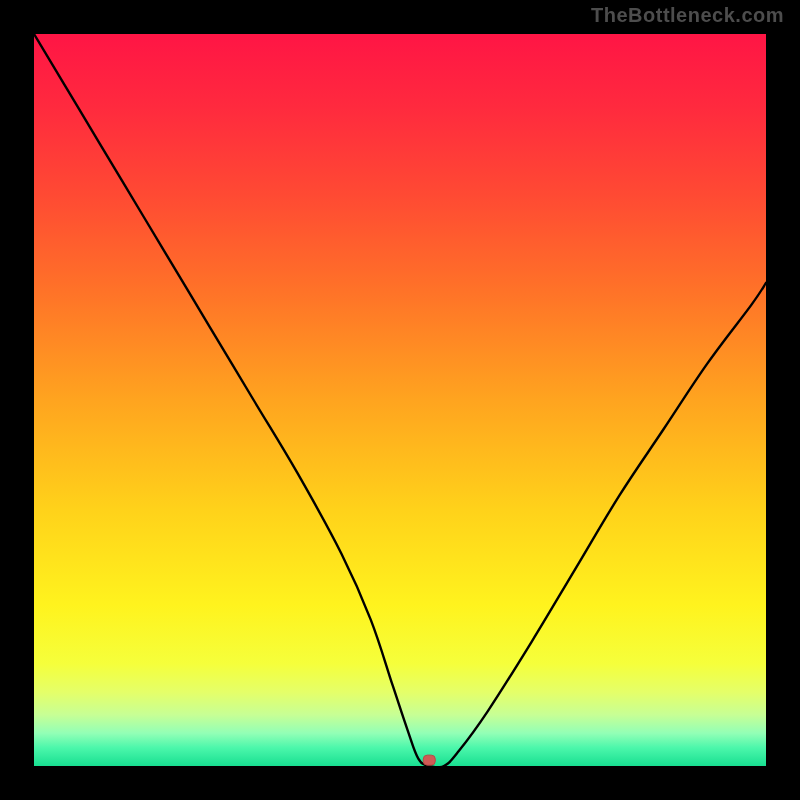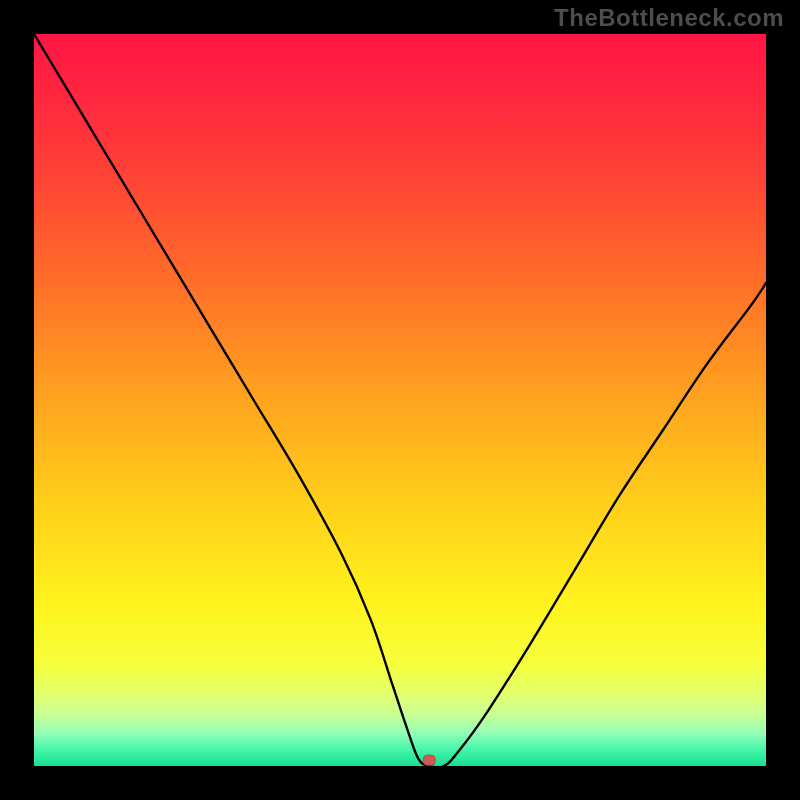--- a/index.html
+++ b/index.html
@@ -15,21 +15,21 @@
     position: relative;
     width: 800px;
     height: 800px;
     background: #000;
   }
   .watermark {
     position: absolute;
     top: 4px;
     right: 16px;
     color: #4d4d4d;
-    font-size: 24px;
+    font-size: 20px;
     font-weight: 600;
     letter-spacing: 0.5px;
     z-index: 5;
     user-select: none;
   }
   .plot-wrap {
     position: absolute;
     left: 34px;
     top: 34px;
     width: 732px;

